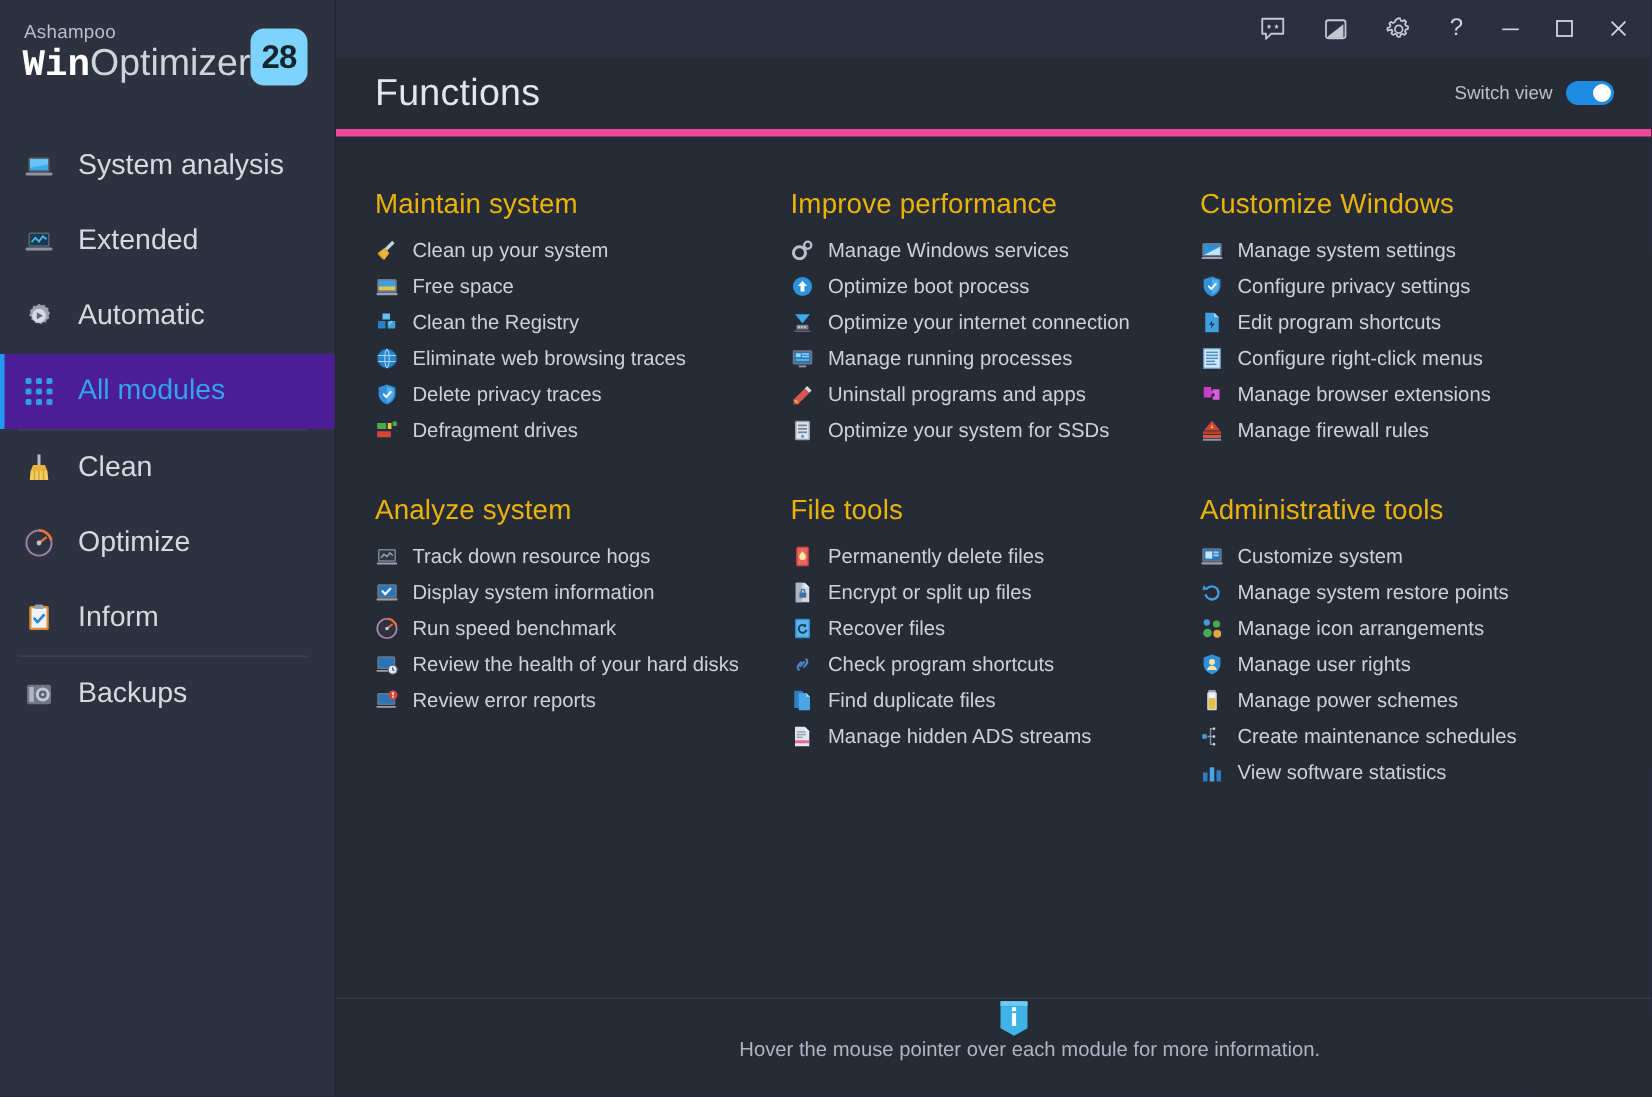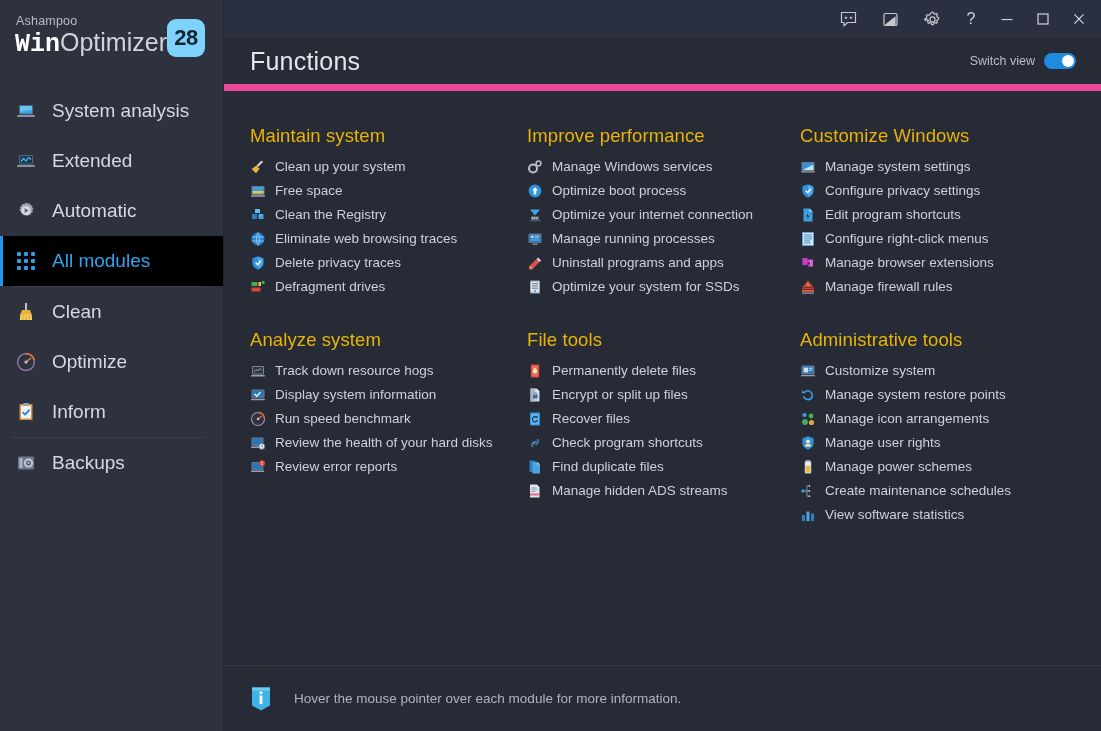--- a/index.html
+++ b/index.html
@@ -48,21 +48,21 @@
     position: relative;
     height: 50px;
     display: flex; align-items: center;
     padding-left: 14px;
     cursor: default;
   }
   .nav-item .nav-label {
     font-size: 19px; color: #d5d9e1; font-weight: 400;
     margin-left: 14px; white-space: nowrap;
   }
-  .nav-item.active { background: #000000; text-align: center; }
+  .nav-item.active { background: #4c1d95; text-align: center; }
   .nav-item.active .nav-label { color: #31a3f0; }
   .nav-item.active::before {
     content: ""; position: absolute; left: 0; top: 0;
     width: 3px; height: 100%; background: #2196f3;
   }
   .nav-icon {
     width: 24px; height: 22px; flex: 0 0 24px;
     display: flex; align-items: center; justify-content: center;
   }
   .nav-sep {
@@ -88,21 +88,21 @@
     color: #c3c8d2; cursor: default;
   }
   .tb-btn.wide { width: 42px; }
   .tb-btn svg { display: block; }
   .tb-q { font-size: 16px; line-height: 1; color: #cfd4de; }
 
   .page-head {
     height: 53px; position: relative;
     padding: 0 25px 0 26px;
     display: flex; align-items: center; justify-content: space-between;
-    border-bottom: 7px solid #ec4899;
+    border-bottom: 5px solid #ec4899;
   }
   .page-title {
     font-size: 25px; color: #e2e6ed; font-weight: 400; letter-spacing: .2px;
   }
   .switch-view { display: flex; align-items: center; gap: 9px; }
   .switch-view .sv-label { font-size: 12.5px; color: #b9bec9; }
   .toggle {
     width: 32px; height: 16px; border-radius: 9px;
     background: #1e8ae0; position: relative; cursor: default;
   }
@@ -135,21 +135,21 @@
   }
   .mod-ico {
     width: 16px; height: 16px; flex: 0 0 16px;
     display: flex; align-items: center; justify-content: center;
     position: relative;
   }
   .mod-ico svg { display: block; }
 
   .footer {
     height: 66px; border-top: 1px solid #343a47;
-    display: flex; align-items: center; padding-left: 26px;
+    display: flex; align-items: center; padding-left: 26px; flex-direction: column;
   }
   .footer .hint-text {
     font-size: 13.5px; color: #aeb4c0; margin-left: 22px;
   }
   .info-badge {
     width: 22px; height: 26px; position: relative; flex: 0 0 22px;
   }
 </style>
 </head>
 <body>

